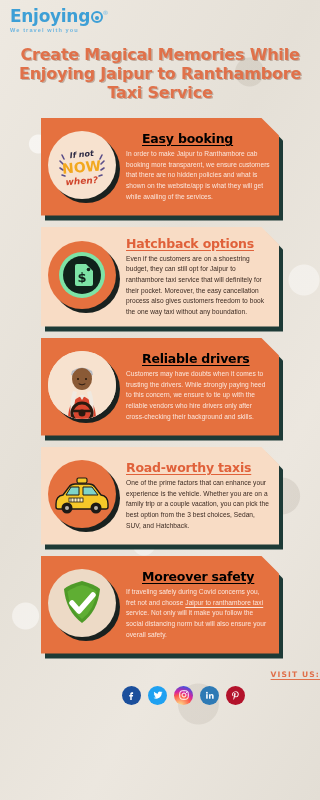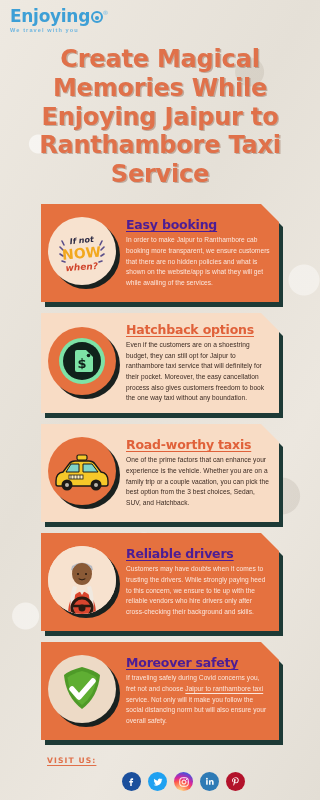--- a/index.html
+++ b/index.html
@@ -49,21 +49,21 @@
     font-size:5.6px; letter-spacing:1.1px; color:#6fb6e0;
     margin-top:2px; font-weight:600;
   }
 
   
   .title{
     margin:12px 8px 0;
     text-align:center;
     font-family:"DejaVu Sans", sans-serif;
     font-weight:700;
-    font-size:24px;
+    font-size:16px;
     line-height:1.20;
     letter-spacing:-.2px;
     color:#e0714a;
     text-shadow:1.4px 1.4px 0 rgba(120,70,45,.35);
   }
 
   
   .cards{ margin-top:15px; }
   .card{
     position:relative;
@@ -97,40 +97,40 @@
     border-radius:50%; overflow:hidden;
     display:flex; align-items:center; justify-content:center;
   }
   .card-text{ flex:1 1 auto; min-width:0; }
   .card-h{
     font-family:"DejaVu Sans", sans-serif;
     font-weight:700; font-size:12.5px; letter-spacing:-.2px;
     text-decoration:underline; text-underline-offset:2px;
     margin-bottom:3px;
   }
-  .card.orange .card-h{ color:#4c1d95; }
+  .card.orange .card-h{ color:#000000;margin-left:16px; }
   .card.light  .card-h{ color:#e0613a; }
   .card-p{
     font-size:6.6px; line-height:1.62; letter-spacing:.05px;
   }
   .card.orange .card-p{ color:#fbe6dc; }
   .card.light  .card-p{ color:#3b2a22; }
   .card-p a, .inline-link{
     text-decoration:underline; color:inherit; text-underline-offset:1.5px;
   }
 
   
   .ic-note{ width:100%; height:100%; background:#f7e2cf; display:flex;align-items:center;justify-content:center;}
   .ic-coin{ width:100%; height:100%; background:#e5713f; display:flex;align-items:center;justify-content:center;}
   .ic-driver{ width:100%; height:100%; background:#f7e2cf; display:flex;align-items:flex-end;justify-content:center;}
   .ic-taxi{ width:100%; height:100%; background:#e5713f; display:flex;align-items:center;justify-content:center;}
   .ic-shield{ width:100%; height:100%; background:#eddac6; display:flex;align-items:center;justify-content:center;}
 
   
-  .footer{ text-align:left; margin-top:16px;padding-left:47px; }
+  .footer{ text-align:right; margin-top:16px;padding-left:47px; }
   .visit{
     font-family:"DejaVu Sans", sans-serif;
     font-size:7.6px; font-weight:700; letter-spacing:1.1px;
     color:#e0704a; text-decoration:underline; text-underline-offset:2px;
   }
   .socials{
     margin-top:7px; display:flex; justify-content:center; gap:7px;
   }
   .s-ic{
     width:19px; height:19px; border-radius:50%;
@@ -203,51 +203,20 @@
                 <path d="M29 23 h9 l7 7 v13 a2 2 0 0 1 -2 2 h-14 a2 2 0 0 1 -2 -2 v-18 a2 2 0 0 1 2 -2 z" fill="#7de3a6"></path>
                 <circle cx="40.5" cy="28.5" r="1.8" fill="#10221b"></circle>
                 <text x="34" y="41" text-anchor="middle" font-family="DejaVu Sans, sans-serif" font-size="13" font-weight="bold" fill="#10221b">$</text>
               </svg>
             </div>
           </div>
         </div>
         <div class="card-text">
           <div class="card-h">Hatchback options</div>
           <div class="card-p">Even if the customers are on a shoestring budget, they can still opt for Jaipur to ranthambore taxi service that will definitely for their pocket. Moreover, the easy cancellation process also gives customers freedom to book the one way taxi without any boundation.</div>
-        </div>
-      </div>
-    </div>
-
-    <div class="card light">
-      <div class="card-shadow"></div>
-      <div class="card-body">
-        <div class="icon-wrap">
-          <div class="icon-shadow"></div>
-          <div class="icon-circle">
-            <div class="ic-taxi">
-              <svg viewBox="0 0 68 68" width="68" height="68">
-                <rect x="29" y="18" width="10" height="5" rx="1.5" fill="#f6c829" stroke="#1d1a16" stroke-width="1.2"></rect>
-                <path d="M8 44 q0 -8 7 -9 l6 -8 q2 -3 6 -3 h14 q4 0 6 3 l6 8 q7 1 7 9 v3 q0 2 -2 2 h-48 q-2 0 -2 -2 z" fill="#f6c829" stroke="#1d1a16" stroke-width="1.4" stroke-linejoin="round"></path>
-                <path d="M23 27 h8 v8 h-13 z" fill="#7fd4c9" stroke="#1d1a16" stroke-width="1"></path>
-                <path d="M35 27 h9 l6 8 h-15 z" fill="#7fd4c9" stroke="#1d1a16" stroke-width="1"></path>
-                <rect x="21" y="38" width="14" height="4" fill="#fdf0c4" stroke="#1d1a16" stroke-width=".8"></rect>
-                <g stroke="#1d1a16" stroke-width=".7">
-                  <path d="M23 38 v4 M26 38 v4 M29 38 v4 M32 38 v4"></path>
-                </g>
-                <circle cx="19" cy="48" r="5.5" fill="#1d1a16"></circle>
-                  <circle cx="19" cy="48" r="2" fill="#b9b4ab"></circle>
-                <circle cx="48" cy="48" r="5.5" fill="#1d1a16"></circle>
-                  <circle cx="48" cy="48" r="2" fill="#b9b4ab"></circle>
-              </svg>
-            </div>
-          </div>
-        </div>
-        <div class="card-text">
-          <div class="card-h">Road-worthy taxis</div>
-          <div class="card-p">One of the prime factors that can enhance your experience is the vehicle. Whether you are on a family trip or a couple vacation, you can pick the best option from the 3 best choices, Sedan, SUV, and Hatchback.</div>
         </div>
       </div>
     </div>
 
     <div class="card orange">
       <div class="card-shadow"></div>
       <div class="card-body">
         <div class="icon-wrap">
           <div class="icon-shadow"></div>
           <div class="icon-circle">
@@ -271,20 +240,51 @@
             </div>
           </div>
         </div>
         <div class="card-text">
           <div class="card-h">Reliable drivers</div>
           <div class="card-p">Customers may have doubts when it comes to trusting the drivers. While strongly paying heed to this concern, we ensure to tie up with the reliable vendors who hire drivers only after cross-checking their background and skills.</div>
         </div>
       </div>
     </div>
 
+    <div class="card light">
+      <div class="card-shadow"></div>
+      <div class="card-body">
+        <div class="icon-wrap">
+          <div class="icon-shadow"></div>
+          <div class="icon-circle">
+            <div class="ic-taxi">
+              <svg viewBox="0 0 68 68" width="68" height="68">
+                <rect x="29" y="18" width="10" height="5" rx="1.5" fill="#f6c829" stroke="#1d1a16" stroke-width="1.2"></rect>
+                <path d="M8 44 q0 -8 7 -9 l6 -8 q2 -3 6 -3 h14 q4 0 6 3 l6 8 q7 1 7 9 v3 q0 2 -2 2 h-48 q-2 0 -2 -2 z" fill="#f6c829" stroke="#1d1a16" stroke-width="1.4" stroke-linejoin="round"></path>
+                <path d="M23 27 h8 v8 h-13 z" fill="#7fd4c9" stroke="#1d1a16" stroke-width="1"></path>
+                <path d="M35 27 h9 l6 8 h-15 z" fill="#7fd4c9" stroke="#1d1a16" stroke-width="1"></path>
+                <rect x="21" y="38" width="14" height="4" fill="#fdf0c4" stroke="#1d1a16" stroke-width=".8"></rect>
+                <g stroke="#1d1a16" stroke-width=".7">
+                  <path d="M23 38 v4 M26 38 v4 M29 38 v4 M32 38 v4"></path>
+                </g>
+                <circle cx="19" cy="48" r="5.5" fill="#1d1a16"></circle>
+                  <circle cx="19" cy="48" r="2" fill="#b9b4ab"></circle>
+                <circle cx="48" cy="48" r="5.5" fill="#1d1a16"></circle>
+                  <circle cx="48" cy="48" r="2" fill="#b9b4ab"></circle>
+              </svg>
+            </div>
+          </div>
+        </div>
+        <div class="card-text">
+          <div class="card-h">Road-worthy taxis</div>
+          <div class="card-p">One of the prime factors that can enhance your experience is the vehicle. Whether you are on a family trip or a couple vacation, you can pick the best option from the 3 best choices, Sedan, SUV, and Hatchback.</div>
+        </div>
+      </div>
+    </div>
+
     <div class="card orange">
       <div class="card-shadow"></div>
       <div class="card-body">
         <div class="icon-wrap">
           <div class="icon-shadow"></div>
           <div class="icon-circle">
             <div class="ic-shield">
               <svg viewBox="0 0 68 68" width="68" height="68">
                 <path d="M34 12 q12 3 18 8 q-2 22 -18 34 q-16 -12 -18 -34 q6 -5 18 -8 z" fill="#4e9a28"></path>
                 <path d="M34 16 q9 2.5 14.5 6.5 q-1.6 18 -14.5 27.5 q-12.9 -9.5 -14.5 -27.5 q5.5 -4 14.5 -6.5 z" fill="#5fae33"></path>

